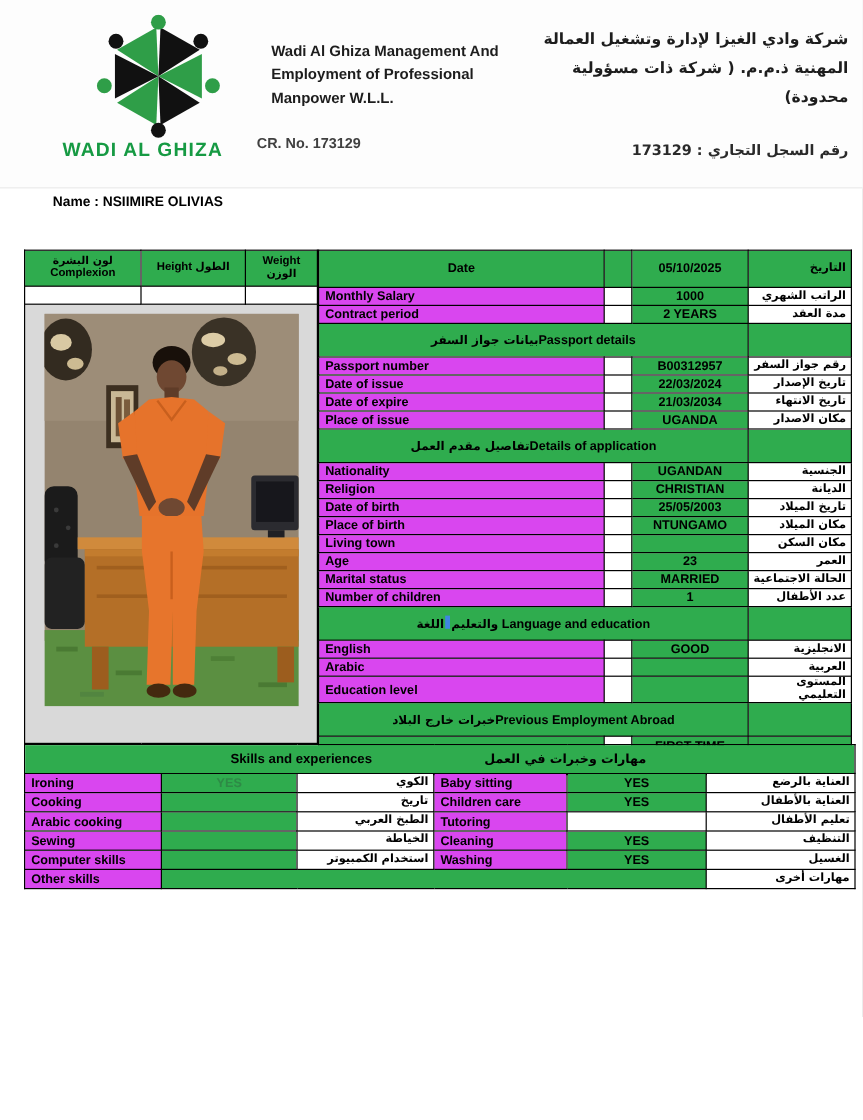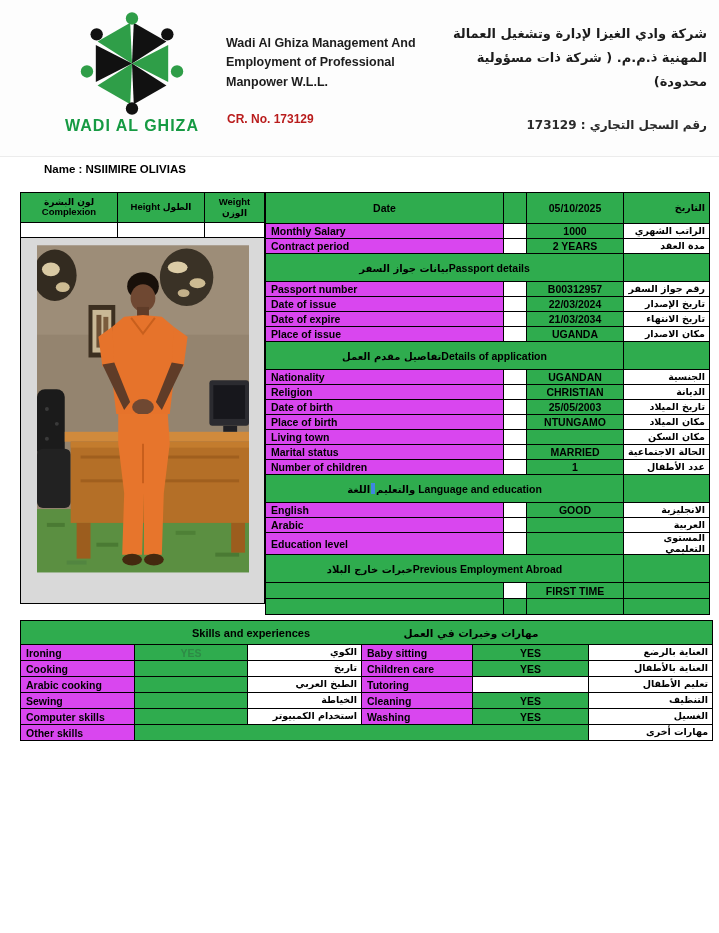--- a/index.html
+++ b/index.html
@@ -1,34 +1,34 @@
 <!DOCTYPE html>
 <html><head>
 <meta charset="utf-8">
 <style>
   * { margin:0; padding:0; box-sizing:border-box; }
   body { background:#888; font-family:"Liberation Sans", sans-serif; }
   .page { position:relative; width:719px; height:933px; background:#ffffff; margin:0 auto; overflow:hidden; }
 
   
   .hdr { position:absolute; left:0; top:0; width:719px; height:157px; background:#fdfdfd; border-bottom:1px solid #ececec; }
-  .logo-wrap { position:absolute; left:52px; top:12px; width:160px; text-align:center; }
+  .logo-wrap { position:absolute; left:52px; top:12px; width:160px; text-align:left; }
   .logo-svg { display:block; margin:0 auto; }
   .logo-word { font-size:16px; font-weight:bold; letter-spacing:1px; color:#169a43; margin-top:2px; white-space:nowrap; }
   .en-block { position:absolute; left:226px; top:34px; font-size:12.5px; font-weight:bold; color:#1d1d1d; line-height:1.55; }
-  .cr-en { position:absolute; left:227px; top:112px; font-size:12px; color:#b91c1c; font-weight:bold; }
+  .cr-en { position:absolute; left:214px; top:112px; font-size:12px; color:#404040; font-weight:bold; }
   .ar-block { position:absolute; right:12px; top:22px; width:270px; text-align:right; direction:rtl;
               font-family:"DejaVu Sans", sans-serif; font-size:13px; font-weight:bold; color:#1d1d1d; line-height:1.85; }
   .cr-ar { position:absolute; right:12px; top:118px; width:270px; text-align:right; direction:rtl;
            font-family:"DejaVu Sans", sans-serif; font-size:12px; font-weight:bold; color:#2a2a2a; }
 
   .name-line { position:absolute; left:44px; top:163px; font-size:11.5px; font-weight:bold; color:#000; }
 
   
-  .main-wrap { position:absolute; left:20px; top:192px; width:688px; display:flex; align-items:flex-start; }
+  .main-wrap { position:absolute; left:20px; top:208px; width:688px; display:flex; align-items:flex-start; }
   table { border-collapse:collapse; }
   td { border:1.5px solid #000; vertical-align:middle; overflow:hidden; }
 
   .left-t { width:244px; table-layout:fixed; }
   .left-t td { text-align:center; }
   .hcell { background:var(--green); height:30px; font-size:9.5px; font-weight:bold; line-height:1.15; }
   .hcell .ar { font-family:"DejaVu Sans", sans-serif; font-size:9px; }
   .empty-row td { height:15px; background:#fff; }
   .photo-cell { background:#d9d9d9; height:366px; vertical-align:top; }
   .photo-svg { display:block; margin:7px auto 0 auto; }
@@ -298,20 +298,26 @@
         <td class="val">NTUNGAMO</td>
         <td class="arl">مكان الميلاد</td>
       </tr>
       <tr class="r">
         <td class="lbl">Living town</td>
         <td class="gap"></td>
         <td class="val"></td>
         <td class="arl">مكان السكن</td>
       </tr>
       <tr class="r">
+        <td class="lbl">Age</td>
+        <td class="gap"></td>
+        <td class="val">23</td>
+        <td class="arl">العمر</td>
+      </tr>
+      <tr class="r">
         <td class="lbl">Marital status</td>
         <td class="gap"></td>
         <td class="val">MARRIED</td>
         <td class="arl">الحالة الاجتماعية</td>
       </tr>
       <tr class="r">
         <td class="lbl">Number of children</td>
         <td class="gap"></td>
         <td class="val">1</td>
         <td class="arl">عدد الأطفال</td>

